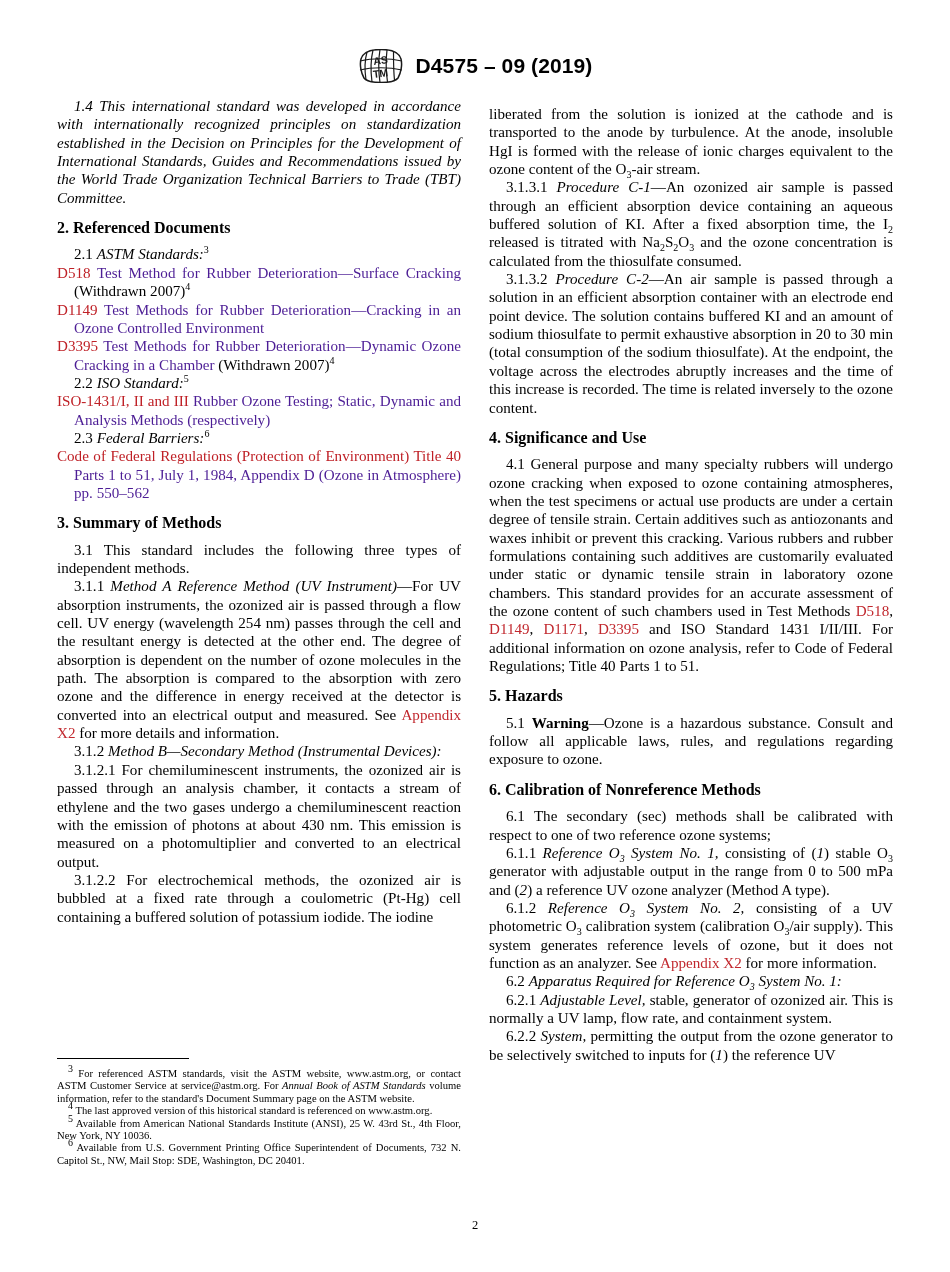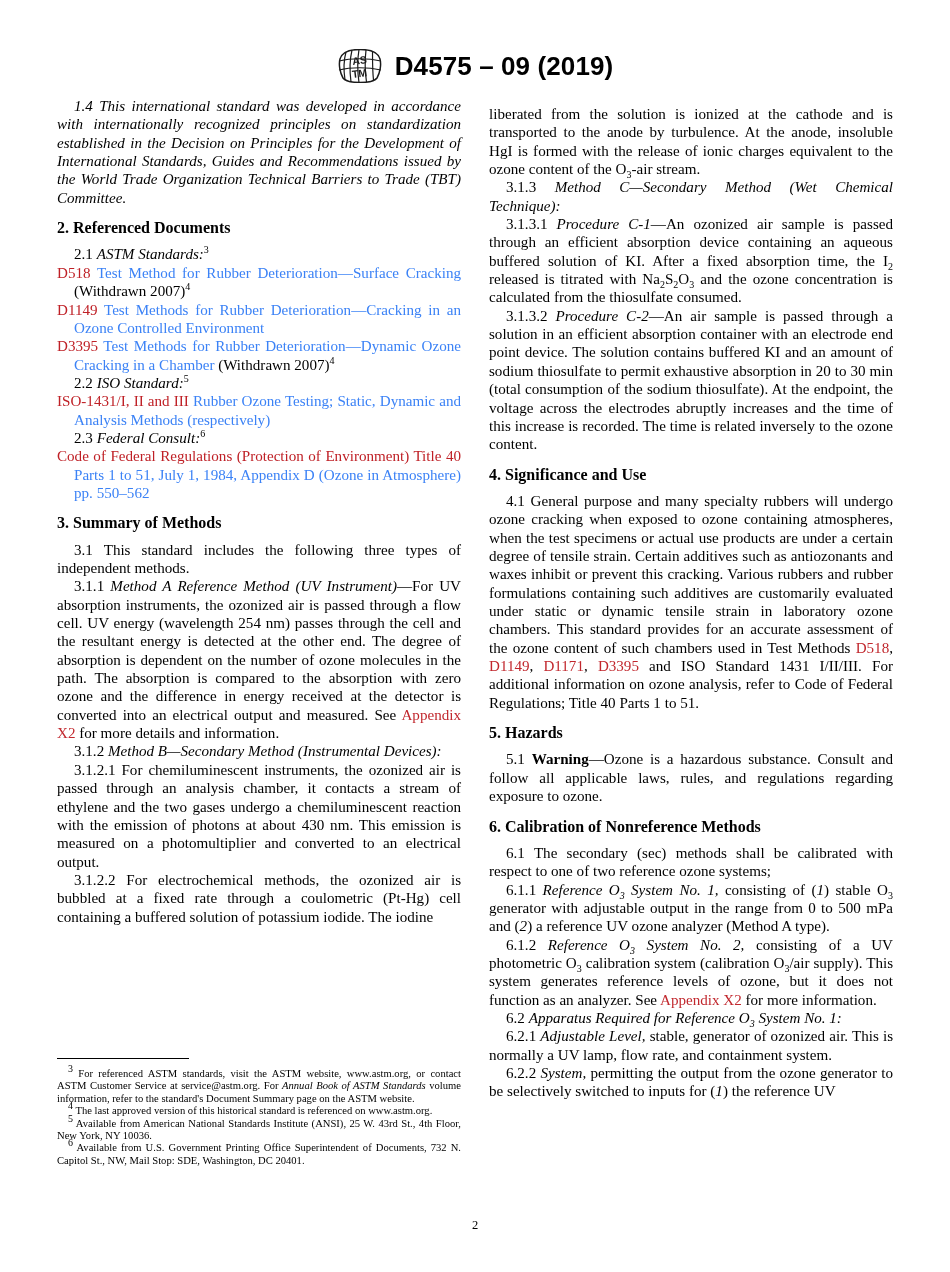--- a/index.html
+++ b/index.html
@@ -29,21 +29,21 @@
     gap: 12px;
   }
   .astm-logo {
     width: 46px;
     height: 34px;
     flex: none;
     display: block;
   }
   .doc-designation {
     font-family: "Liberation Sans", sans-serif;
-    font-size: 26px;
+    font-size: 21px;
     font-weight: bold;
     letter-spacing: 0.1px;
     white-space: nowrap;
   }
 
   
   .columns {
     position: absolute;
     top: 97px;
     left: 57px;
@@ -78,21 +78,21 @@
     font-family: "Liberation Serif", serif;
     font-size: 16px;
     font-weight: bold;
     line-height: 18.4px;
     text-align: left;
   }
   .gap-head-before { height: 12px; }
   .gap-head-after { height: 8px; }
 
   .lnk-red   { color: #bf2026; }
-  .lnk-blue  { color: #3b82f6; }
+  .lnk-blue  { color: #4c1d95; }
   .lnk-red2  { color: #c1272d; }
   .bold { font-weight: bold; }
   .ital-in { font-style: italic; }
   sup {
     font-size: 10px;
     vertical-align: super;
     line-height: 0;
   }
   sub {
     font-size: 10px;
@@ -167,21 +167,21 @@
 
     <p class="hang"><span class="lnk-red">D1149</span> <span class="lnk-blue">Test Methods for Rubber Deterioration—Cracking in an Ozone Controlled Environment</span></p>
 
 
     <p class="hang"><span class="lnk-red">D3395</span> <span class="lnk-blue">Test Methods for Rubber Deterioration—Dynamic Ozone Cracking in a Chamber</span> <span>(Withdrawn 2007)</span><sup>4</sup></p>
 
     <p class="indent"><span>2.2</span> <span class="ital-in">ISO Standard:</span><sup>5</sup></p>
 
     <p class="hang"><span class="lnk-red">ISO-1431/I, II and III</span> <span class="lnk-blue">Rubber Ozone Testing; Static, Dynamic and Analysis Methods (respectively)</span></p>
 
-    <p class="indent"><span>2.3</span> <span class="ital-in">Federal Consult:</span><sup>6</sup></p>
+    <p class="indent"><span>2.3</span> <span class="ital-in">Federal Barriers:</span><sup>6</sup></p>
 
     <p class="hang"><span class="lnk-red">Code of Federal Regulations (Protection of Environment) Title 40</span> <span class="lnk-blue">Parts 1 to 51, July 1, 1984, Appendix D (Ozone in Atmosphere) pp. 550–562</span></p>
 
     <div class="gap-head-before"></div>
     <h2 class="section-head">3.  Summary of Methods</h2>
     <div class="gap-head-after"></div>
 
     <p class="indent"><span>3.1</span> <span>This standard includes the following three types of independent methods.</span></p>
 
     <p class="indent"><span>3.1.1</span> <span class="ital-in">Method A Reference Method (UV Instrument)</span><span>—For UV absorption instruments, the ozonized air is passed through a flow cell. UV energy (wavelength 254 nm) passes through the cell and the resultant energy is detected at the other end. The degree of absorption is dependent on the number of ozone molecules in the path. The absorption is compared to the absorption with zero ozone and the difference in energy received at the detector is converted into an electrical output and measured. See </span><span class="lnk-red2">Appendix X2</span><span> for more details and information.</span></p>
@@ -190,21 +190,20 @@
 
     <p class="indent"><span>3.1.2.1</span> <span>For chemiluminescent instruments, the ozonized air is passed through an analysis chamber, it contacts a stream of ethylene and the two gases undergo a chemiluminescent reaction with the emission of photons at about 430 nm. This emission is measured on a photomultiplier and converted to an electrical output.</span></p>
 
     <p class="indent"><span>3.1.2.2</span> <span>For electrochemical methods, the ozonized air is bubbled at a fixed rate through a coulometric (Pt-Hg) cell containing a buffered solution of potassium iodide. The iodine</span></p>
   </div>
 
   <div class="col col-right">
 
     <p><span>liberated from the solution is ionized at the cathode and is transported to the anode by turbulence. At the anode, insoluble HgI is formed with the release of ionic charges equivalent to the ozone content of the O</span><sub>3</sub><span>-air stream.</span></p>
 
-    <p class="indent"><span>3.1.3</span> <span class="ital-in">Method C—Secondary Method (Wet Chemical Technique):</span></p>
 
     <p class="indent"><span>3.1.3.1</span> <span class="ital-in">Procedure C-1</span><span>—An ozonized air sample is passed through an efficient absorption device containing an aqueous buffered solution of KI. After a fixed absorption time, the I</span><sub>2</sub><span> released is titrated with Na</span><sub>2</sub><span>S</span><sub>2</sub><span>O</span><sub>3</sub><span> and the ozone concentration is calculated from the thiosulfate consumed.</span></p>
 
     <p class="indent"><span>3.1.3.2</span> <span class="ital-in">Procedure C-2</span><span>—An air sample is passed through a solution in an efficient absorption container with an electrode end point device. The solution contains buffered KI and an amount of sodium thiosulfate to permit exhaustive absorption in 20 to 30 min (total consumption of the sodium thiosulfate). At the endpoint, the voltage across the electrodes abruptly increases and the time of this increase is recorded. The time is related inversely to the ozone content.</span></p>
 
     <div class="gap-head-before"></div>
     <h2 class="section-head">4.  Significance and Use</h2>
     <div class="gap-head-after"></div>
 
     <p class="indent"><span>4.1</span> <span>General purpose and many specialty rubbers will undergo ozone cracking when exposed to ozone containing atmospheres, when the test specimens or actual use products are under a certain degree of tensile strain. Certain additives such as antiozonants and waxes inhibit or prevent this cracking. Various rubbers and rubber formulations containing such additives are customarily evaluated under static or dynamic tensile strain in laboratory ozone chambers. This standard provides for an accurate assessment of the ozone content of such chambers used in Test Methods </span><span class="lnk-red2">D518</span><span>, </span><span class="lnk-red2">D1149</span><span>, </span><span class="lnk-red2">D1171</span><span>, </span><span class="lnk-red2">D3395</span><span> and ISO Standard 1431 I/II/III. For additional information on ozone analysis, refer to Code of Federal Regulations; Title 40 Parts 1 to 51.</span></p>

